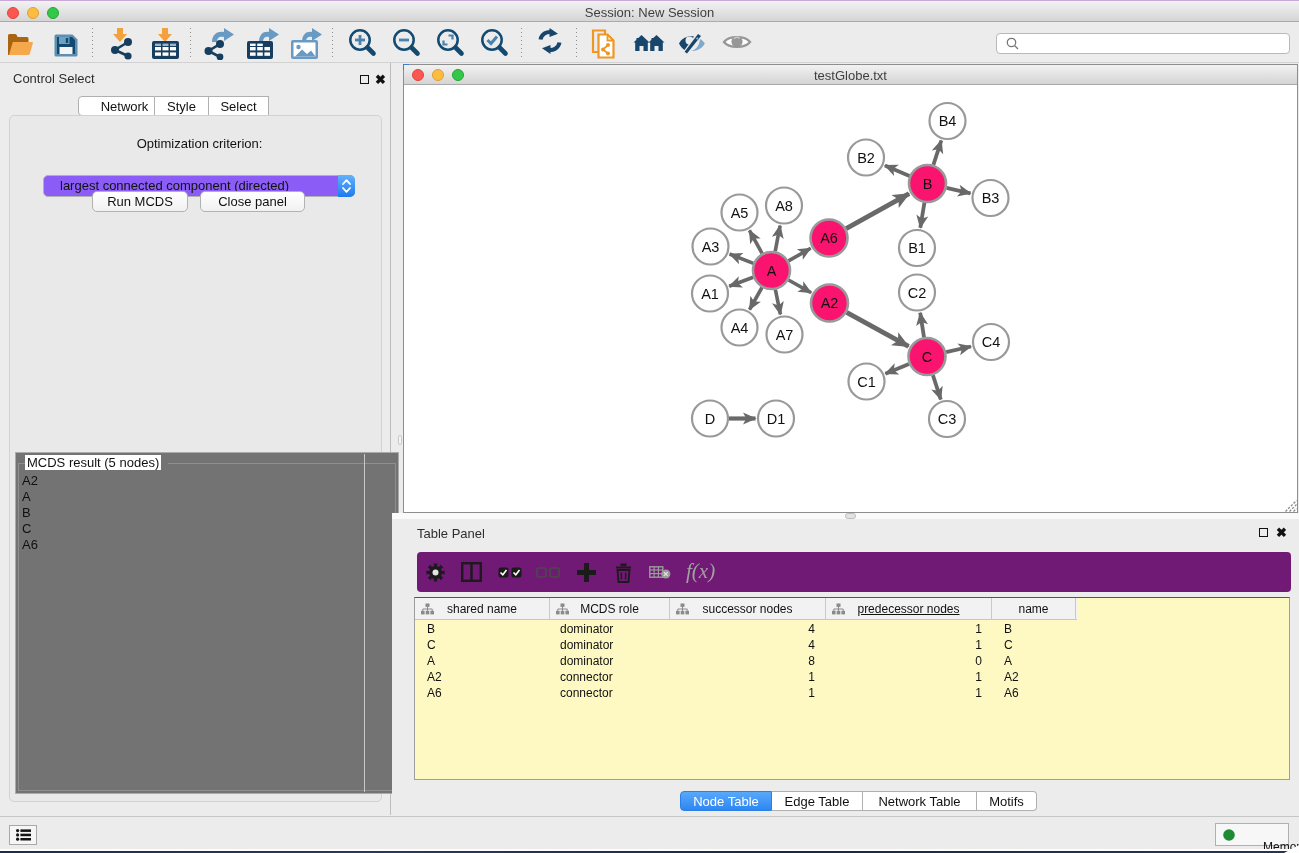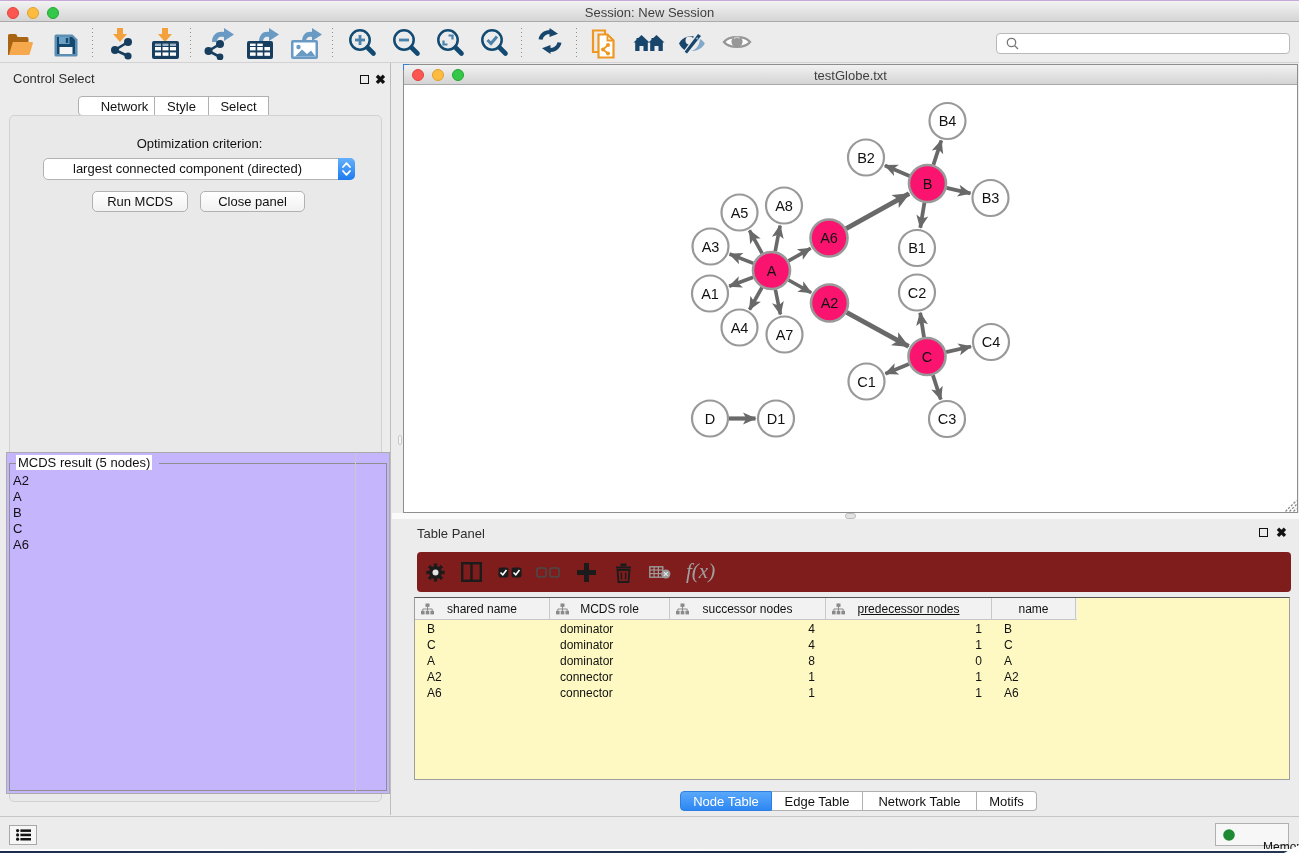--- a/index.html
+++ b/index.html
@@ -23,39 +23,39 @@
 .winbtn-sq { position:absolute; width:9px; height:9px; border:1.8px solid #111; box-sizing:border-box; }
 .winbtn-x { position:absolute; font-size:13px; font-weight:bold; color:#111; line-height:11px; }
 
 .tabbar { position:absolute; display:flex; }
 .tab { height:20px; background:#fff; border:1px solid #b0b0b0; border-left:none; font-size:13px; color:#111; text-align:center; line-height:19px; box-sizing:border-box; }
 .tab.first { border-left:1px solid #b0b0b0; border-radius:4px 0 0 4px; }
 .tab.last { border-radius:0 4px 4px 0; }
 .tab.sel { background:linear-gradient(#59a8fa,#2d87f2); color:#fff; border-color:#2d7fe0; }
 #innerpanel { position:absolute; left:9px; top:52px; width:373px; height:687px; background:#e9e9e9; border:1px solid #d2d2d2; border-radius:5px; }
 #optlabel { position:absolute; left:9px; width:381px; top:73px; text-align:center; font-size:13px; color:#111; }
-#combo { position:absolute; left:43px; top:95px; width:312px; height:22px; background:#ffffff; border:1px solid #b2b2b2; border-radius:5px; font-size:13px; color:#111; line-height:20px; padding-left:29px; }
+#combo { position:absolute; left:43px; top:112px; width:312px; height:22px; background:#8b5cf6; border:1px solid #b2b2b2; border-radius:5px; font-size:13px; color:#111; line-height:20px; padding-left:16px; }
 #combo .step { position:absolute; right:-1px; top:-1px; width:17px; height:22px; background:linear-gradient(#64b0fb,#1d7bf0); border-radius:0 5px 5px 0; }
 .btn { position:absolute; height:21px; background:linear-gradient(#ffffff,#f1f1f1); border:1px solid #b2b2b2; border-radius:5px; font-size:13px; color:#111; text-align:center; line-height:19px; }
 
-#mcdsbox { position:absolute; left:6px; top:389px; width:384px; height:342px; background:#c4b5fd; border:1px solid #ababab; }
+#mcdsbox { position:absolute; left:15px; top:389px; width:384px; height:342px; background:#737373; border:1px solid #ababab; }
 #mcdsbox .fl { position:absolute; background:#8f8f8f; }
 #mcdsbox .legend { position:absolute; left:9px; top:2px; font-size:13px; color:#111; background:#fff; padding:0 2px; }
 #mcdsbox .items { position:absolute; left:6px; top:20px; font-size:13px; color:#111; line-height:16px; }
 
 #netwin { left:403px; top:64px; width:895px; height:449px; background:#fff; border:1px solid #8e8e8e; }
 #nettitle { position:absolute; left:0; top:0; width:100%; height:20px; background:linear-gradient(#f2f2f2,#d4d4d4); border-bottom:1px solid #a8a8a8; }
 #nettitle .t { position:absolute; width:100%; text-align:center; top:4px; font-size:13px; color:#3f3f3f; }
 
 #split-strip { left:392px; top:513px; width:907px; height:6px; background:#fafafa; }
 #split-handle { left:845px; top:513px; width:11px; height:6px; background:#e3e3e3; border:1px solid #bdbdbd; border-radius:3px; }
 
 #tpanel { left:392px; top:519px; width:907px; height:296px; background:#ececec; }
 #tpanel .hdr { position:absolute; left:25px; top:7px; font-size:13px; color:#2e2e2e; }
-#ttoolbar { position:absolute; left:25px; top:33px; width:874px; height:40px; background:#7f1d1d; border-radius:4px;text-align:center; }
+#ttoolbar { position:absolute; left:25px; top:33px; width:874px; height:40px; background:#701a75; border-radius:4px;text-align:center; }
 #ttable { position:absolute; left:22px; top:78px; width:876px; height:183px; background:#fef9c3; border:1px solid #9e9e9e; border-top:1px solid #555; }
 #thead { position:absolute; left:0; top:0; width:662px; height:22px; background:#f2f2f2; border-bottom:1px solid #c6c6c6; }
 .th { position:absolute; top:0; height:22px; font-size:12px; color:#111; text-align:center; line-height:22px; border-right:1px solid #c9c9c9; }
 .td { position:absolute; font-size:12px; color:#111; height:16px; line-height:16px; }
 .hico { position:absolute; top:5px; }
 
 
 #statusbar { left:0; top:816px; width:1299px; height:33px; background:#ececec; border-top:1px solid #c6c6c6; }
 #listbtn { position:absolute; left:9px; top:8px; width:28px; height:20px; background:#f6f6f6; border:1px solid #a8a8a8; }
 #membtn { position:absolute; left:1215px; top:6px; width:74px; height:23px; background:#f7f7f7; border:1px solid #b0b0b0; font-size:12px; color:#111; }

